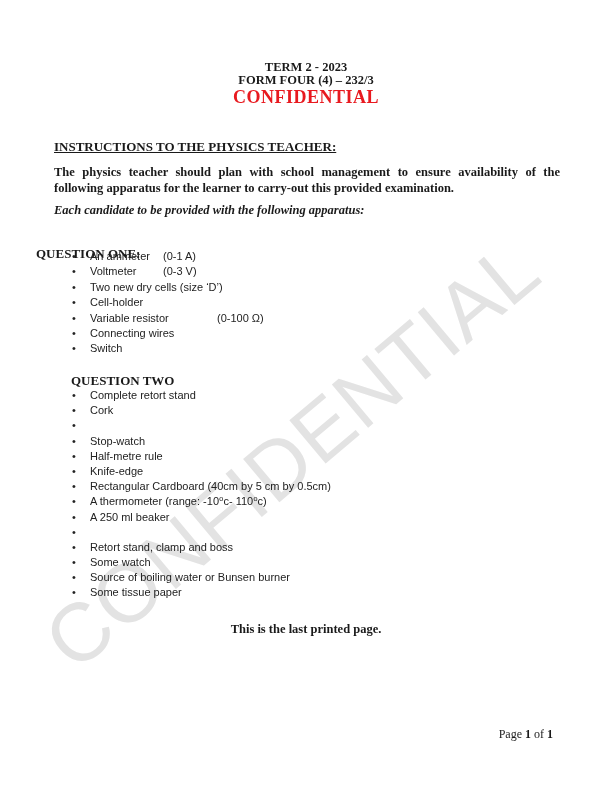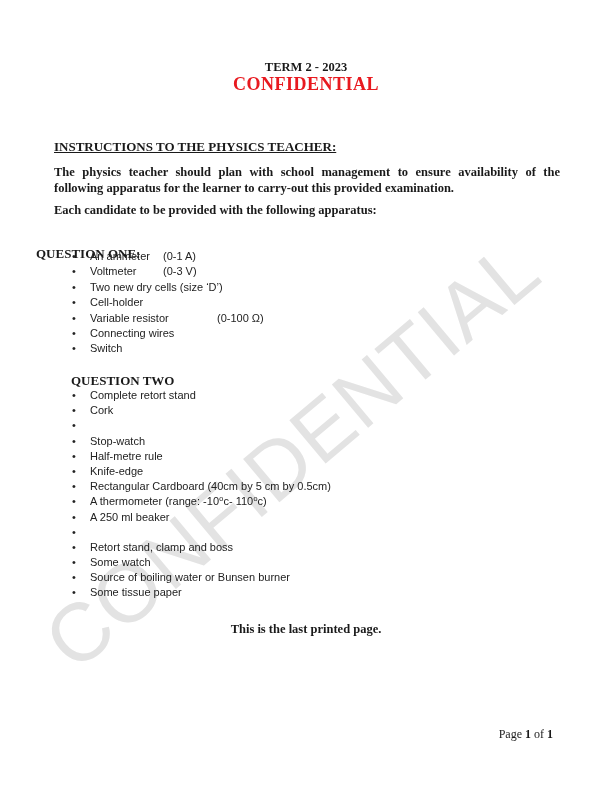--- a/index.html
+++ b/index.html
@@ -74,20 +74,21 @@
     text-align: justify;
   }
 
   .provision {
     position: absolute;
     top: 203px;
     left: 54px;
     margin: 0;
     font-weight: bold;
     font-size: 12.5px;
+    font-style: italic;
   }
 
   .section-title {
     position: absolute;
     font-weight: bold;
     font-size: 13px;
   }
   .q1-title { top: 233px; left: 36px; margin-top: 13px; }
   .q2-title { top: 373px; left: 71px; }
 
@@ -136,20 +137,21 @@
 <body>
 
 <div class="page">
 
   <div class="watermark" style="color: rgb(227, 227, 227);">CONFIDENTIAL</div>
 
   <div class="content">
 
     <div class="header">
       <div>TERM 2 - 2023</div>
+      <div>FORM FOUR (4) – 232/3</div>
       <div class="confidential" style="color: rgb(232, 25, 31);">CONFIDENTIAL</div>
     </div>
 
     <div class="instructions-heading">INSTRUCTIONS TO THE PHYSICS TEACHER:</div>
 
     <p class="intro">The physics teacher should plan with school management to ensure availability of the following apparatus for the learner to carry-out this provided examination.</p>
 
     <p class="provision">Each candidate to be provided with the following apparatus:</p>
 
     <div class="section-title q1-title">QUESTION ONE:</div>

